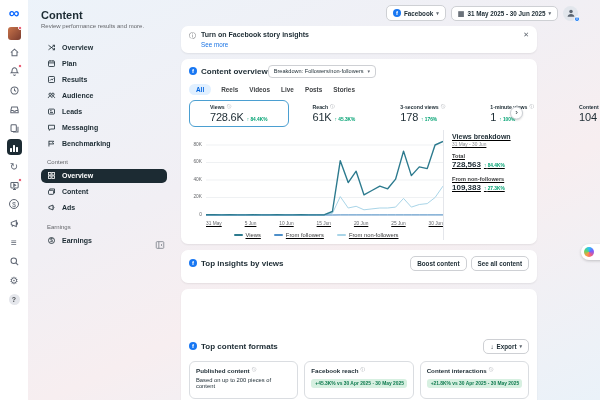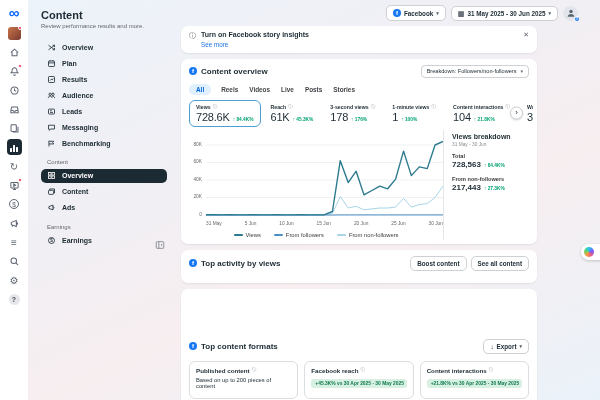--- a/index.html
+++ b/index.html
@@ -60,42 +60,42 @@
 
   
   .banner { display:flex; align-items:flex-start; padding:5px 8px; margin-bottom:6px; }
   .info-glyph { font-size:7px; color:#65676b; margin-right:5px; line-height:1.4; }
   .banner-title { font-size:7px; font-weight:bold; color:#1c2b33; }
   .banner-link { font-size:6.3px; color:#1b74e4; margin-top:2.5px; cursor:pointer; }
   .banner-close { margin-left:auto; font-size:7px; color:#606770; cursor:pointer; }
 
   
   .co-card { padding:6px 8px 4px 8px; margin-bottom:6px; }
-  .co-head { display:flex; justify-content:space-between; align-items:center; }
+  .co-head { display:flex; align-items:center; }
   .sec-title { display:flex; gap:4px; align-items:center; font-size:8px; font-weight:bold; color:#1c2b33; }
   .dd { border:1px solid #ced0d4; border-radius:4px; font-size:5.6px; padding:2.5px 5px; color:#1c2b33;
         display:flex; gap:4px; align-items:center; cursor:pointer; background:#fff; }
   .tabs { display:flex; gap:9px; margin:6px 0 5px; align-items:center; font-size:6.4px; color:#424548;
           font-weight:600; }
   .tab { cursor:pointer; padding:2px 1px; }
   .tab.active { background:#e1f0ff; color:#0064e0; padding:2px 7px; border-radius:9px; }
   .metrics { display:flex; gap:3px; position:relative; align-items:stretch; margin-bottom:3px; }
-  .metric { padding:3px 6px; border:1px solid transparent; border-radius:6px; cursor:pointer; }
+  .metric { padding:3px 20px; border:1px solid transparent; border-radius:6px; cursor:pointer; }
   .metric.selected { border-color:#4b9fd1; }
   .m-label { font-size:5.2px; font-weight:700; color:#1c2b33; display:flex; gap:2px; white-space:nowrap; }
   .m-info { font-size:4.6px; color:#90949c; font-weight:400; }
   .m-row { display:flex; align-items:baseline; gap:3px; margin-top:1px; }
   .m-value { font-size:11px; color:#1c2b33; letter-spacing:-.2px; }
   .m-delta { font-size:4.8px; color:#00a272; font-weight:700; white-space:nowrap; }
   .chev-btn { position:absolute; right:6px; top:50%; transform:translateY(-50%); width:13px; height:13px;
               border-radius:50%; background:#fff; border:1px solid #ccd0d5; box-shadow:0 1px 2px rgba(0,0,0,.15);
               font-size:8px; color:#1c2b33; display:flex; align-items:center; justify-content:center;
               cursor:pointer; line-height:1; padding-bottom:1px; }
 
-  .co-body { display:flex; }
+  .co-body { display:flex;text-decoration:underline; }
   .chart-zone { flex:1; min-width:0; padding-top:3px; }
   .plot { position:relative; height:86px; margin-left:0; }
   .ylabels { position:absolute; left:0; top:0; bottom:0; width:15px; }
   .ylabel { position:absolute; right:2px; font-size:4.8px; color:#65676b; }
   .plot svg { position:absolute; left:17px; right:0; top:0; width:calc(100% - 17px); height:86px; }
   .xlabels { display:flex; justify-content:space-between; font-size:4.8px; color:#65676b;
              margin:2px 0 0 17px; }
   .legend { display:flex; justify-content:center; gap:13px; font-size:5.8px; color:#3a3b3c; margin-top:6px;
             padding-bottom:2px; }
   .legend-item { display:flex; align-items:center; gap:3px; cursor:pointer; }
@@ -471,33 +471,33 @@
             <div class="p-row">
               <div class="p-label">Total</div>
               <div class="p-vrow">
                   <span class="p-value">728,563</span>
                   <span class="p-delta"><span>↑</span> <span>84.4K%</span></span>
                 </div>
             </div>
             <div class="p-row">
               <div class="p-label">From non-followers</div>
               <div class="p-vrow">
-                  <span class="p-value">217,443</span>
+                  <span class="p-value">109,383</span>
                   <span class="p-delta"><span>↑</span> <span>27.3K%</span></span>
                 </div>
             </div>
           </div>
         </div>
       </div>
 
       <div class="card tc-card">
         <div class="tc-head">
           <div class="sec-title">
             <span class="fb">f</span>
-            <span>Top activity by views</span>
+            <span>Top insights by views</span>
           </div>
           <div class="tc-btns">
             <span class="btn">Boost content</span>
             <span class="btn">See all content</span>
           </div>
         </div>
       </div>
 
       <div class="card tf-card">
         <div class="tf-head">

